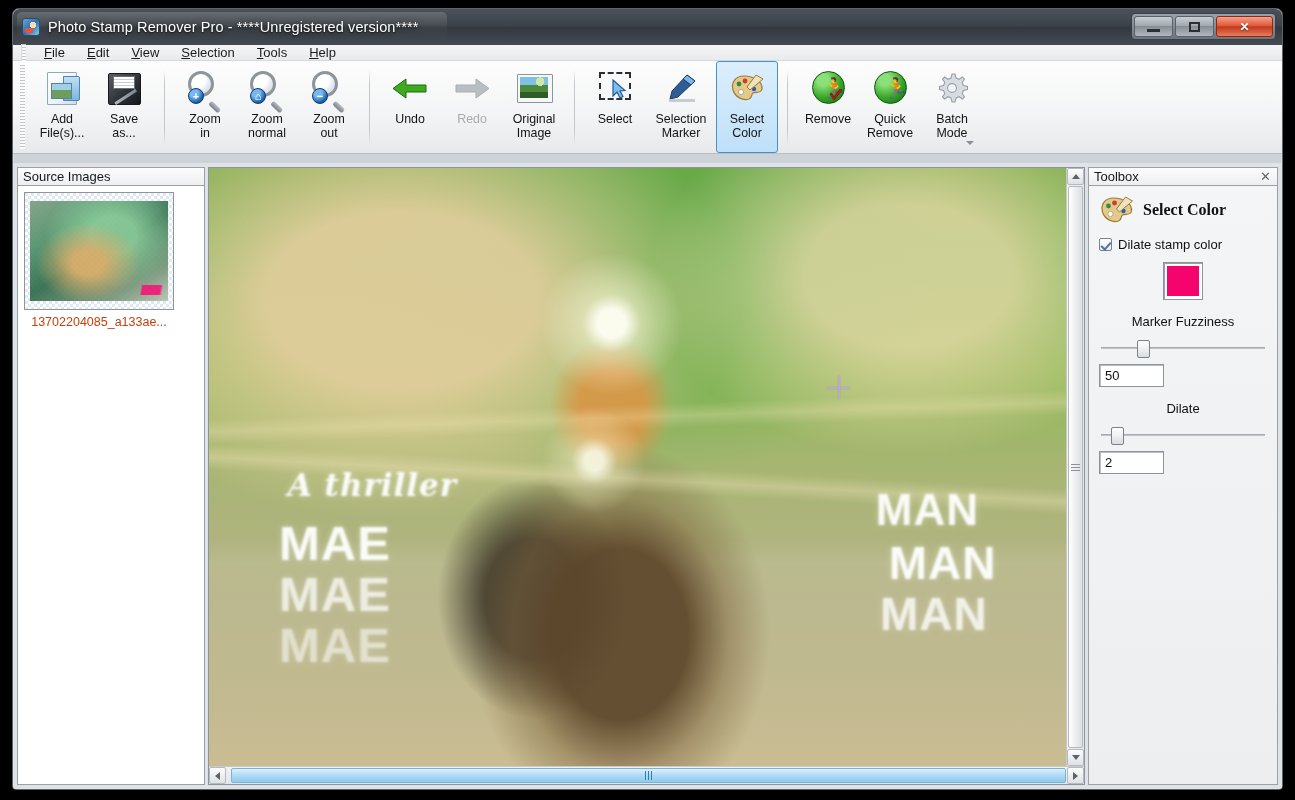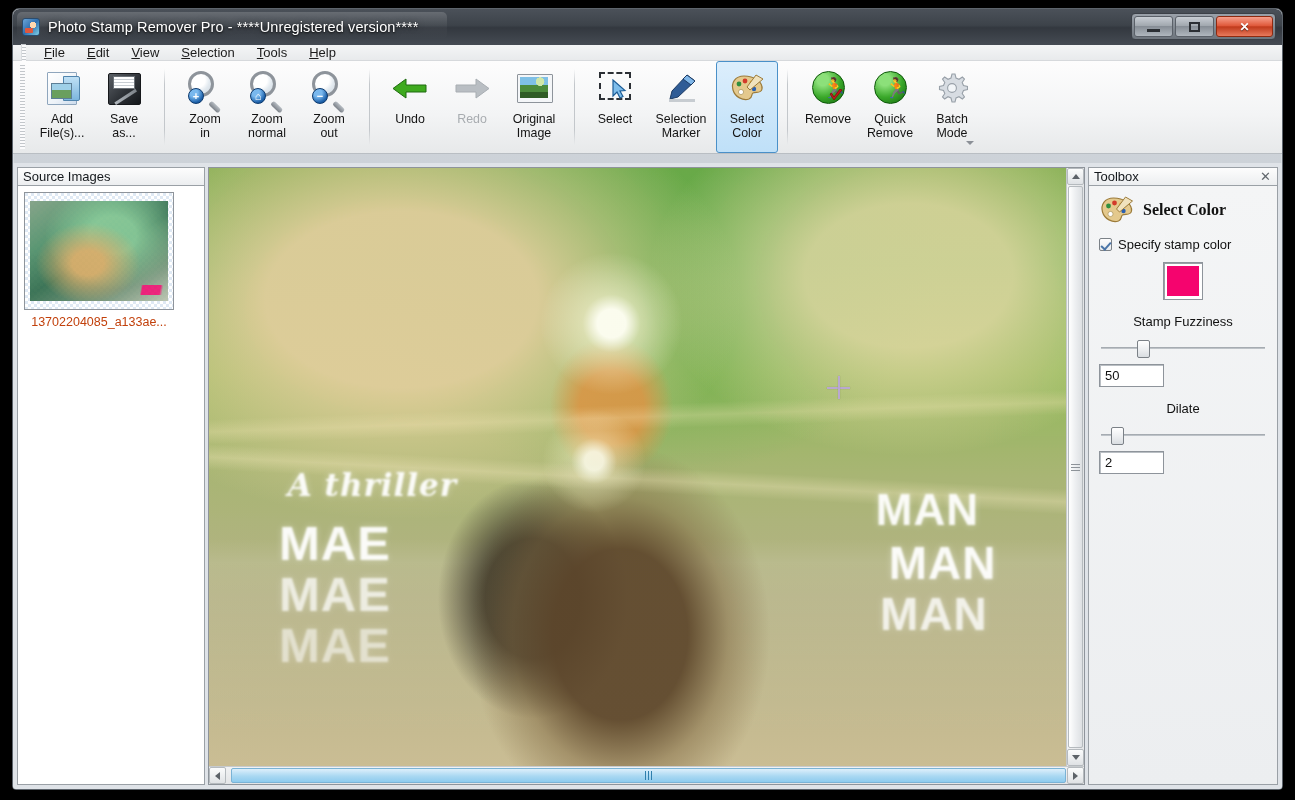--- a/index.html
+++ b/index.html
@@ -748,30 +748,30 @@
                 <circle cx="24" cy="16" r="2.2" fill="#2a5fb0"></circle>
                 <circle cx="11" cy="19" r="2.6" fill="#ffffff" stroke="#b09a62" stroke-width=".8"></circle>
                 <path d="M26 2 L33 6 L20 17 L17 14 Z" fill="#f0e2bd" stroke="#9c7b3a" stroke-width="1"></path>
               </svg>
             </span>
             <span id="tbx-title">Select Color</span>
           </div>
 
           <div class="chk-row">
             <span class="chkbox checked"></span>
-            <span class="chk-label">Specify stamp color</span>
+            <span class="chk-label">Dilate stamp color</span>
           </div>
 
           <div id="swatch-wrap">
             <div id="swatch-outer">
               <div id="swatch" style="background: rgb(245, 4, 110);"></div>
             </div>
           </div>
 
-          <div class="sl-label">Stamp Fuzziness</div>
+          <div class="sl-label">Marker Fuzziness</div>
           <div class="slider">
             <div class="sl-track"></div>
             <div class="sl-thumb" id="fuzz-thumb" style="left: 22%;"></div>
           </div>
           <div class="num-wrap">
             <div class="numbox">50</div>
           </div>
 
           <div class="sl-label">Dilate</div>
           <div class="slider">

